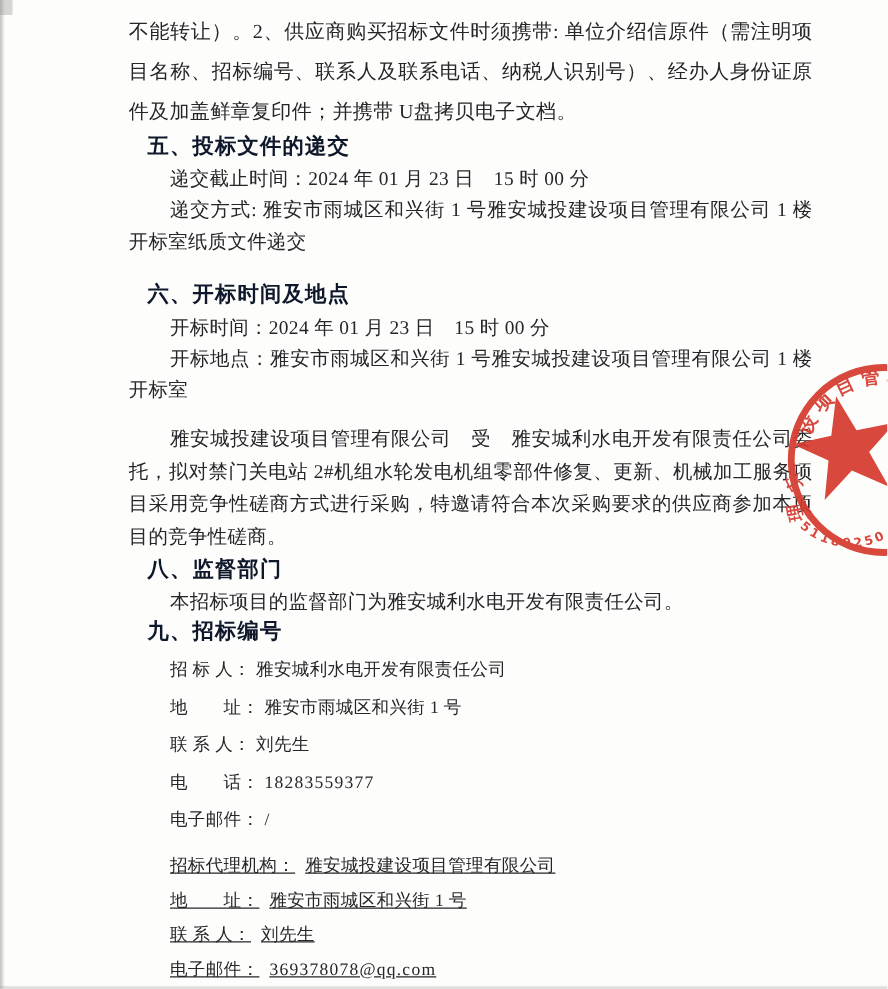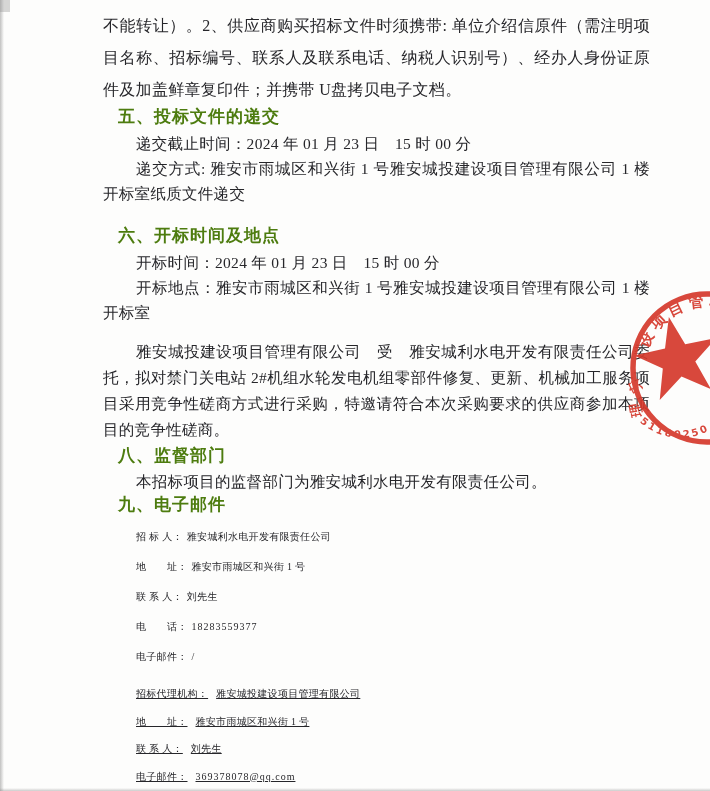--- a/index.html
+++ b/index.html
@@ -33,39 +33,39 @@
     font-size: 16px;
     letter-spacing: .3px;
   }
   .para {
     line-height: 32px;
     text-align: justify;
   }
   .sec-heading {
     font-size: 17px;
     font-weight: bold;
-    color: #4d7c0f;
+    color: #0f172a;
     line-height: 22px;
     margin: 0 0 0 15px;
     letter-spacing: 1px;
   }
   .meta {
     line-height: 25px;
     text-indent: 33px;
     text-align: justify;
     font-size: 15.5px;
   }
   .body-par {
     line-height: 26px;
     text-indent: 33px;
     text-align: justify;
     font-size: 15.5px;
   }
   .contact-block { margin-left: 33px; }
-  .contact-row { line-height: 30px; font-size: 10px; white-space: nowrap; }
+  .contact-row { line-height: 30px; font-size: 14px; white-space: nowrap; }
   .contact-block.agency { margin-top: 8px; }
   .contact-block.agency .contact-row { line-height: 27.5px; text-decoration: underline; }
   .contact-row .val { margin-left: 4px; }
   .contact-block.agency .contact-row .val { margin-left: 8px; }
   .num { font-family: "Liberation Serif", serif; letter-spacing: 1px; }
 
   
   .seal {
     position: absolute;
     left: 600px;
@@ -93,21 +93,21 @@
 
   <h3 class="sec-heading" style="margin-top:19px">六、开标时间及地点</h3>
   <p class="meta" style="margin-top:3px">开标时间：2024 年 01 月 23 日　15 时 00 分</p>
   <p class="meta">开标地点：雅安市雨城区和兴街 1 号雅安城投建设项目管理有限公司 1 楼开标室</p>
 
   <p class="body-par" style="margin-top:14px">雅安城投建设项目管理有限公司　受　雅安城利水电开发有限责任公司委托，拟对禁门关电站 2#机组水轮发电机组零部件修复、更新、机械加工服务项目采用竞争性磋商方式进行采购，特邀请符合本次采购要求的供应商参加本项目的竞争性磋商。</p>
 
   <h3 class="sec-heading" style="margin-top:2px">八、监督部门</h3>
   <p class="meta" style="margin-top:2px">本招标项目的监督部门为雅安城利水电开发有限责任公司。</p>
 
-  <h3 class="sec-heading" style="margin-top:0px">九、电子邮件</h3>
+  <h3 class="sec-heading" style="margin-top:0px">九、招标编号</h3>
 
   <div class="contact-block bidder" style="margin-top:6px">
     <div class="contact-row">
       <span class="lbl">招 标 人：</span><span class="val">雅安城利水电开发有限责任公司</span>
     </div>
     <div class="contact-row">
       <span class="lbl">地　　址：</span><span class="val">雅安市雨城区和兴街 1 号</span>
     </div>
     <div class="contact-row">
       <span class="lbl">联 系 人：</span><span class="val">刘先生</span>

